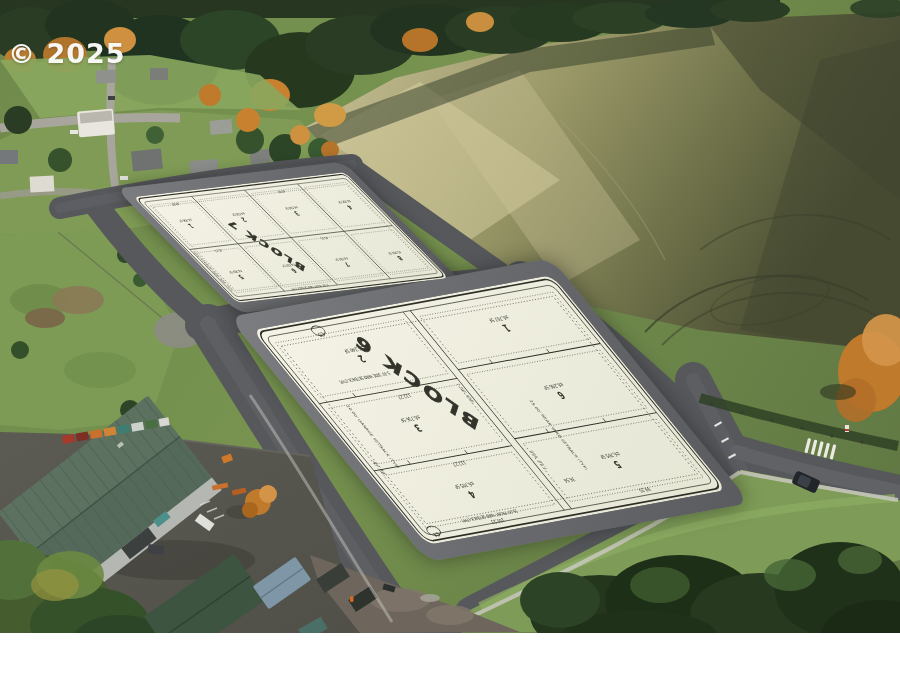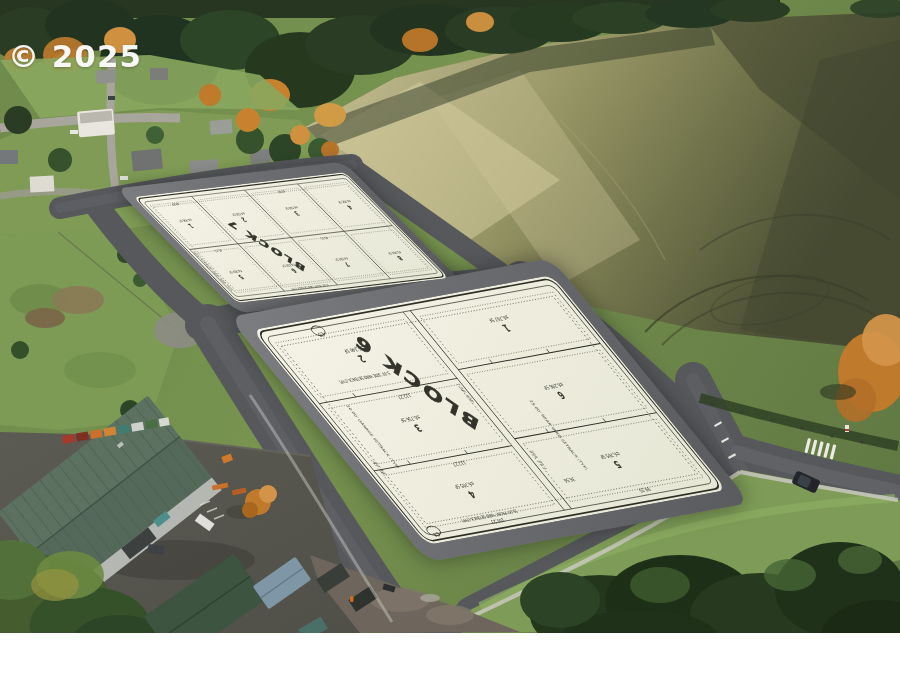--- a/index.html
+++ b/index.html
@@ -6,21 +6,21 @@
   #stage{position:relative;width:900px;height:675px;overflow:hidden;background:#ffffff;
          font-family:"DejaVu Sans",sans-serif;}
   #photo{position:absolute;left:0;top:0;width:900px;height:633px;overflow:hidden;
          background:linear-gradient(120deg,#6f8a4c 0%,#77934f 40%,#5e7542 100%);}
   #scene{position:absolute;left:0;top:0;}
   .plat{position:absolute;left:0;top:0;transform-origin:0 0;z-index:6;}
   .pad{position:absolute;left:0;top:0;transform-origin:0 0;z-index:5;border-radius:18px;
        background:linear-gradient(135deg,#7b7d80 0%,#6a6c6f 45%,#595b5e 100%);
        box-shadow:0 0 22px rgba(20,22,18,.45);}
   #watermark{position:absolute;left:8px;top:38px;z-index:9;color:rgba(255,255,255,.95);
-       font-size:31px;font-weight:700;letter-spacing:1px;text-shadow:0 1px 3px rgba(0,0,0,.25);}
+       font-size:27px;font-weight:700;letter-spacing:1px;text-shadow:0 1px 3px rgba(0,0,0,.25);}
   #letterbox{position:absolute;left:0;top:633px;width:900px;height:42px;background:#ffffff;z-index:10;}
   .plat svg text{fill:#33332b;}
   .lotnum{font-weight:700;}
   .btitle{font-weight:700;letter-spacing:2.5px;fill:#efeee0;stroke:#3c3c33;stroke-width:.9;paint-order:stroke;}
 </style>
 </head>
 <body>
 
 <div id="stage">
 <div id="photo">

